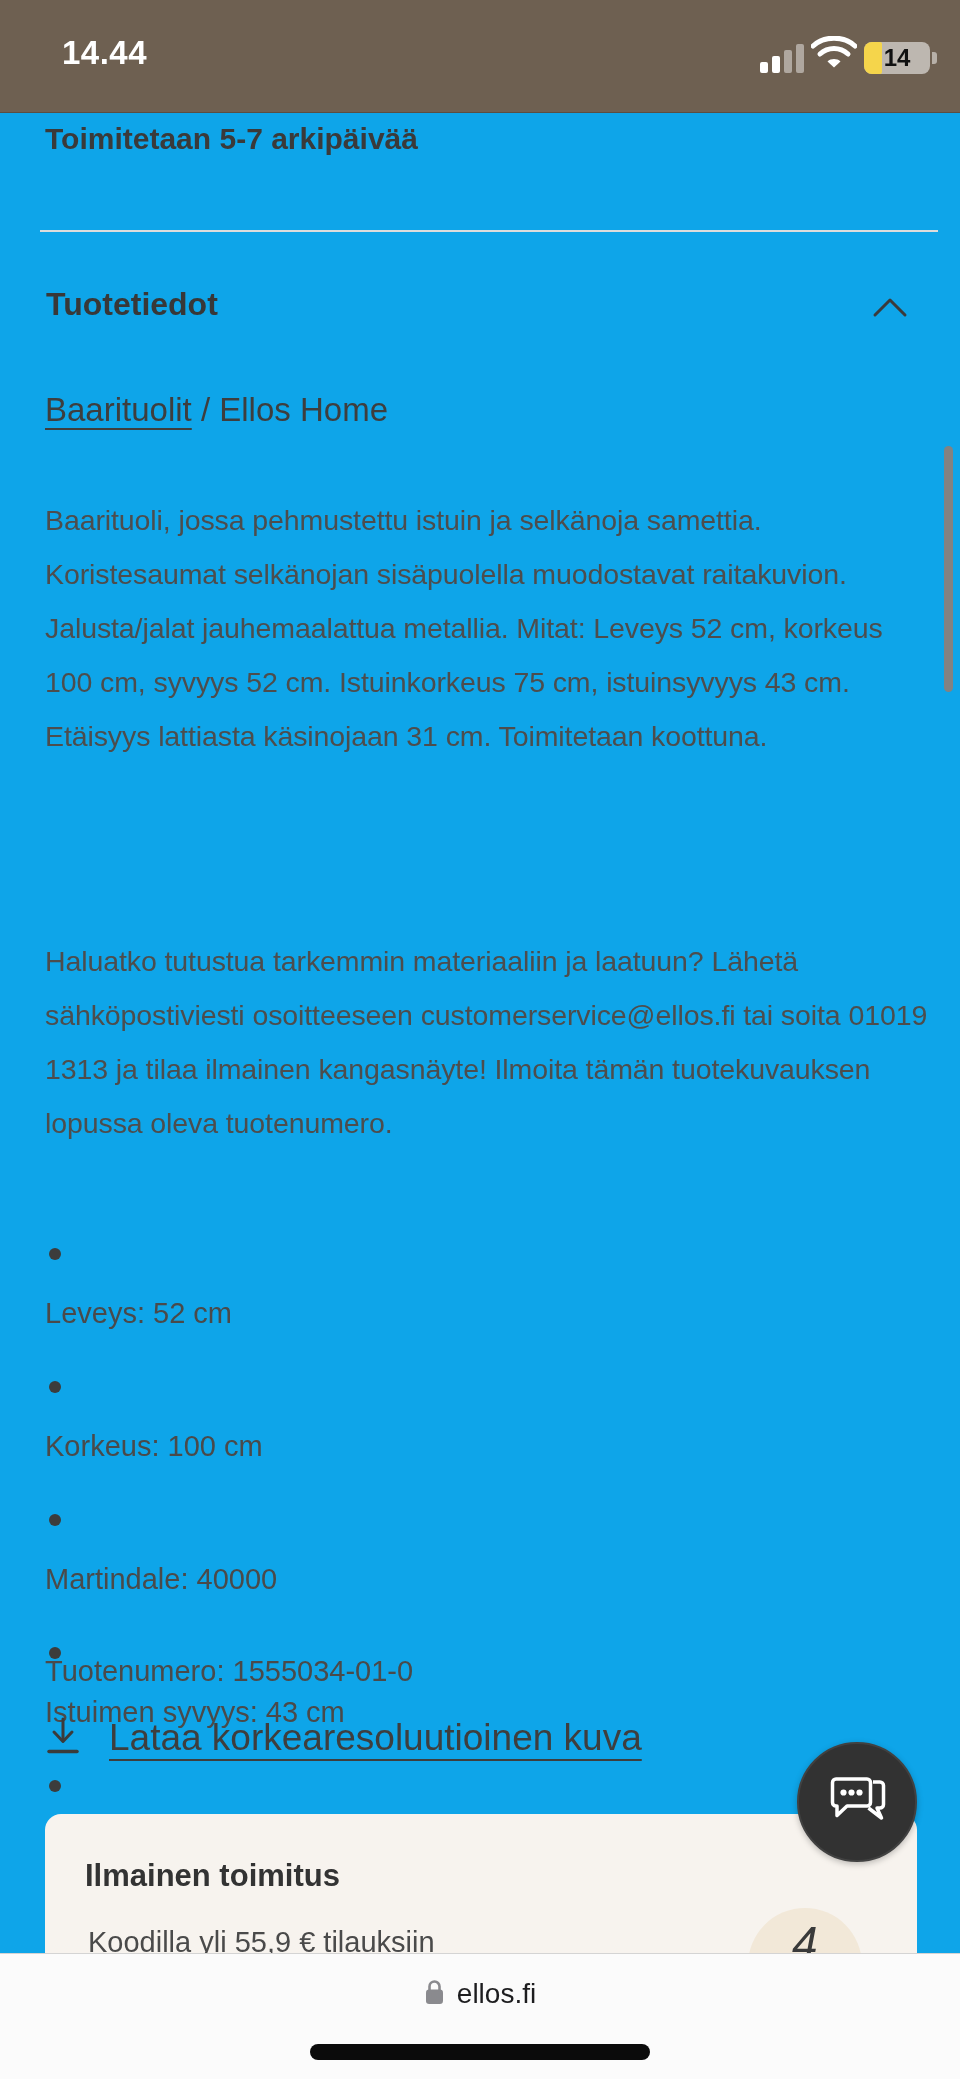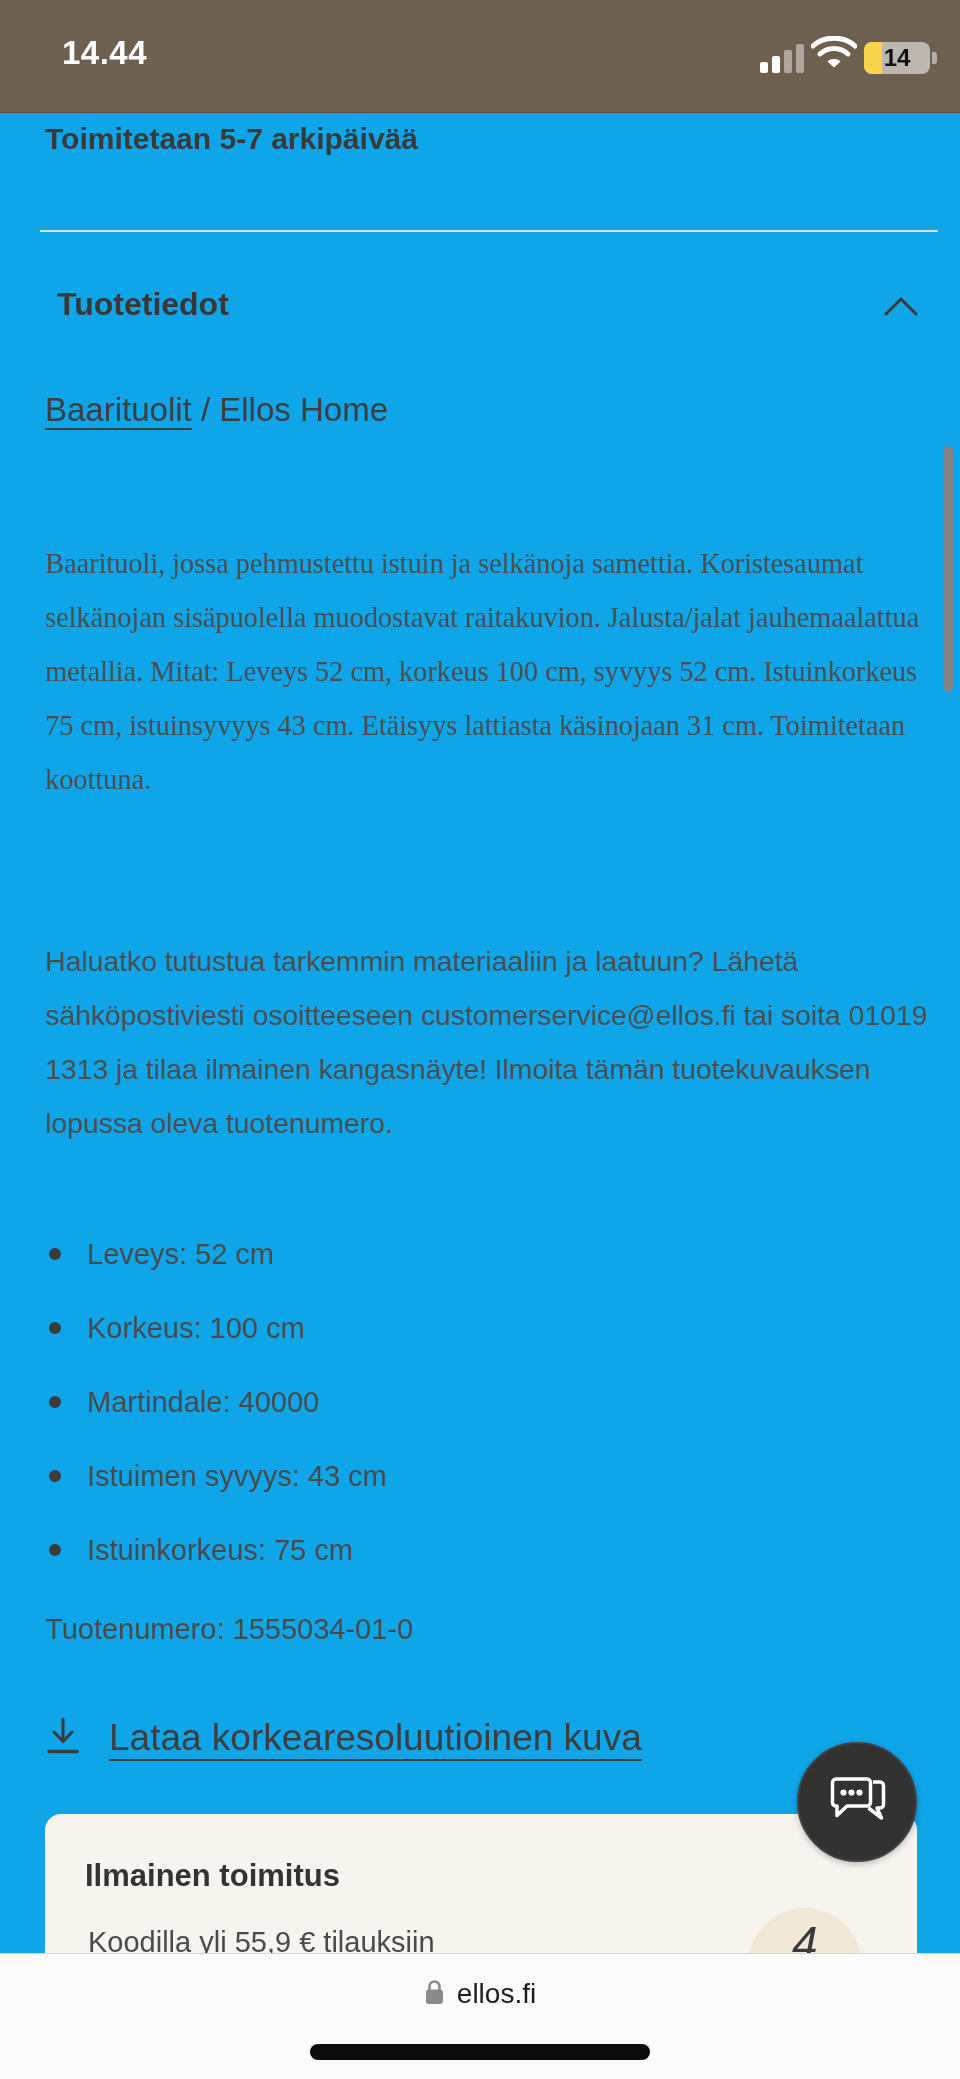--- a/index.html
+++ b/index.html
@@ -48,50 +48,50 @@
   }
   
   .shipping-note{
     position:absolute;left:45px;top:122px;
     font-size:30px;font-weight:700;color:#3a3a3a;
   }
   .divider{
     position:absolute;left:40px;top:230px;width:898px;height:2px;background:#dcdcdc;
   }
   .section-header{
-    position:absolute;left:57px;top:286px;width:870px;
-    display:flex;justify-content:space-between;align-items:center;cursor:pointer;
+    position:absolute;left:46px;top:286px;width:870px;
+    display:flex;justify-content:space-between;align-items:flex-end;cursor:pointer;
   }
   .section-title{font-size:32px;font-weight:700;color:#383838;}
   .chevron{margin-top:6px;margin-right:8px;}
   .breadcrumb{
     position:absolute;left:45px;top:391px;
     font-size:33px;color:#3e3e3e;
   }
   .breadcrumb a{color:#3e3e3e;text-decoration:underline;text-underline-offset:7px;text-decoration-thickness:2px;}
   .para{
     position:absolute;left:45px;width:888px;
     font-size:28.5px;line-height:54px;color:#4d4d4d;letter-spacing:-0.1px;
   }
-  .para-1{top:508px;font-family:Liberation Serif, serif;}
+  .para-1{top:464px;}
   .para-2{top:905px;}
   .specs{
     position:absolute;left:45px;top:1227px;width:860px;
     list-style:none;margin:0;padding:0;
   }
   .specs .spec-item{
     display:flex;align-items:flex-start;gap:26px;
-    font-size:29px;line-height:54px;color:#4a4a4a;margin-bottom:20px;
+    font-size:29px;line-height:54px;color:#4a4a4a;margin-bottom:20px;flex-direction:column;
   }
   .bullet{
     flex:0 0 auto;width:12px;height:12px;border-radius:50%;
     background:#3c3c3c;margin-top:21px;margin-left:4px;
   }
   .product-number{
-    position:absolute;left:45px;top:1602px;
+    position:absolute;left:45px;top:1644px;
     font-size:29px;line-height:54px;color:#4a4a4a;
   }
   .download{
     position:absolute;left:45px;top:1716px;
     display:flex;align-items:center;gap:28px;text-decoration:none;
   }
   .download-label{
     font-size:37px;color:#3e3e3e;
     text-decoration:underline;text-underline-offset:9px;text-decoration-thickness:2px;
   }

